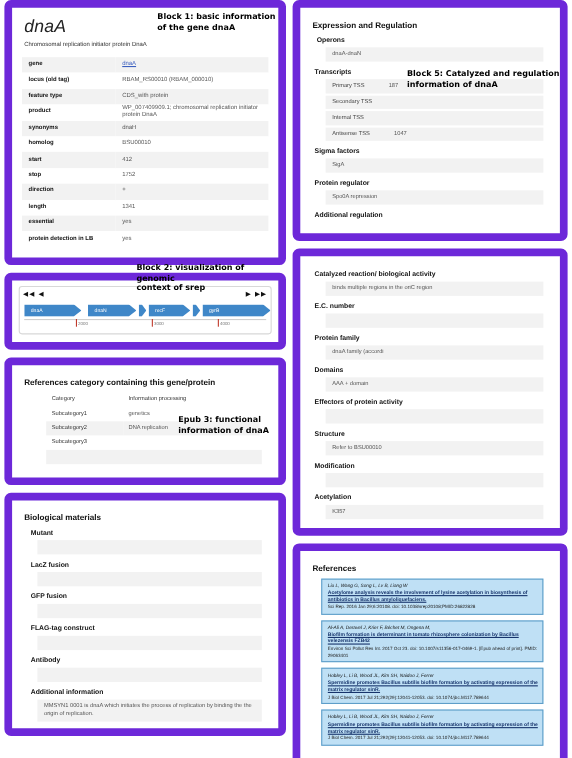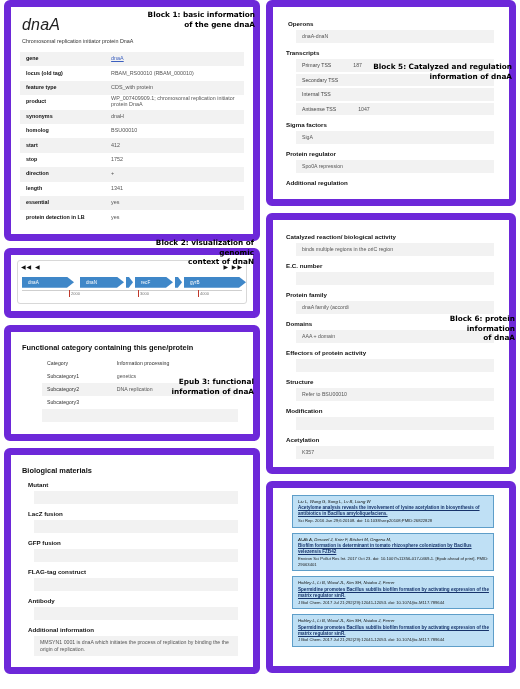--- a/index.html
+++ b/index.html
@@ -56,21 +56,21 @@
   .kv-footrow td.k { font-weight: bold; }
 
   
   .caption {
     position: absolute;
     font-family: "DejaVu Sans", sans-serif;
     font-weight: bold;
     font-size: 7.3px;
     line-height: 1.32;
     color: #000;
-    text-align: right;
+    text-align: left;
     z-index: 20;
     pointer-events: none;
   }
 
   
   .gc-title { font-size: 7.6px; color: #333; margin: 2px 0 6px 3px; }
   .gc-panel {
     border: 1px solid #d8d8d8;
     border-radius: 3px;
     height: 44px;
@@ -259,21 +259,21 @@
         <div class="gc-axisline"></div>
         <div class="gc-axis">
             <div class="gc-tick" style="left: 51px;">2000</div>
             <div class="gc-tick" style="left: 120px;">3000</div>
             <div class="gc-tick" style="left: 180px;">4000</div>
           </div>
       </div>
     </div>
 
     <div class="card" style="padding-bottom:12px;">
-      <div class="sec-h">Functional category containing this gene/protein</div>
+      <div class="sec-h">References category containing this gene/protein</div>
       <table class="fc-table">
         <tbody>
             <tr class="hdr">
               <td class="k">Category</td>
               <td>Information processing</td>
             </tr>
             <tr>
               <td class="k">Subcategory1</td>
               <td>genetics</td>
             </tr>
@@ -283,21 +283,21 @@
             </tr>
             <tr>
               <td class="k">Subcategory3</td>
               <td></td>
             </tr>
           </tbody>
       </table>
       <div class="field-box" style="margin-left:22px;"></div>
     </div>
 
-    <div class="card" style="padding-bottom:11px;">
+    <div class="card" style="padding-bottom:6px;">
       <div class="sec-h">Biological materials</div>
       <div>
           <div class="sub-h">Mutant</div>
           <div class="field-box"></div>
           <div class="sub-h">LacZ fusion</div>
           <div class="field-box"></div>
           <div class="sub-h">GFP fusion</div>
           <div class="field-box"></div>
           <div class="sub-h">FLAG-tag construct</div>
           <div class="field-box"></div>
@@ -306,20 +306,21 @@
         </div>
       <div class="sub-h">Additional information</div>
       <div class="field-box tall">MMSYN1 0001 is dnaA which initiates the process of replication by binding the the origin of replication.</div>
     </div>
 
   </div>
 
   <div class="col col-right">
 
     <div class="card" style="padding-bottom:10px;">
+      <div class="sec-h">Expression and Regulation</div>
       <div class="sub-h" style="margin-left:6px;">Operons</div>
       <div class="field-box">dnaA-dnaN</div>
       <div class="sub-h" style="margin-left:4px;">Transcripts</div>
       <div>
           <div class="val-row" style="margin-top: 2px;">
             <span class="lbl">Primary TSS</span>
             <span class="num">187</span>
           </div>
           <div class="val-row" style="margin-top: 2px;">
             <span class="lbl">Secondary TSS</span>
@@ -356,20 +357,21 @@
           <div class="sub-h" style="margin-left: 4px;">Structure</div>
           <div class="field-box">Refer to BSU00010</div>
           <div class="sub-h" style="margin-left: 4px;">Modification</div>
           <div class="field-box"></div>
           <div class="sub-h" style="margin-left: 4px;">Acetylation</div>
           <div class="field-box">K357</div>
         </div>
     </div>
 
     <div class="card" style="padding-bottom:14px;">
+      <div class="sec-h">References</div>
       <div>
           <div class="ref-card">
             <div class="ref-authors">Liu L, Wang G, Song L, Lv B, Liang W</div>
             <div class="ref-title">Acetylome analysis reveals the involvement of lysine acetylation in biosynthesis of antibiotics in Bacillus amyloliquefaciens.</div>
             <div class="ref-meta">Sci Rep. 2016 Jan 29;6:20108. doi: 10.1038/srep20108;PMID:26822828</div>
           </div>
           <div class="ref-card">
             <div class="ref-authors">Al-Ali A, Deravel J, Krier F, Béchet M, Ongena M,</div>
             <div class="ref-title">Biofilm formation is determinant in tomato rhizosphere colonization by Bacillus velezensis FZB42</div>
             <div class="ref-meta">Environ Sci Pollut Res Int. 2017 Oct 23. doi: 10.1007/s11356-017-0469-1. [Epub ahead of print]. PMID: 29063401</div>
@@ -385,21 +387,19 @@
             <div class="ref-meta">J Biol Chem. 2017 Jul 21;292(29):12041-12053. doi: 10.1074/jbc.M117.789644</div>
           </div>
         </div>
     </div>
 
   </div>
 
   <div class="caption" style="left: 143px; top: 10px; width: 112px; white-space: pre-line;">Block 1: basic information
 of the gene dnaA</div>
   <div class="caption" style="left: 124px; top: 238px; width: 130px; white-space: pre-line;">Block 2: visualization of genomic
-context of dnaN</div>
+context of srep</div>
   <div class="caption" style="left: 162px; top: 377px; width: 92px; white-space: pre-line;">Epub 3:  functional
 information of dnaA</div>
   <div class="caption" style="left: 370px; top: 62px; width: 142px; white-space: pre-line;">Block 5: Catalyzed and regulation
 information of dnaA</div>
-  <div class="caption" style="left: 400px; top: 314px; width: 115px; white-space: pre-line;">Block 6: protein information
-of dnaA</div>
 
 </div>
 
 </body></html>

